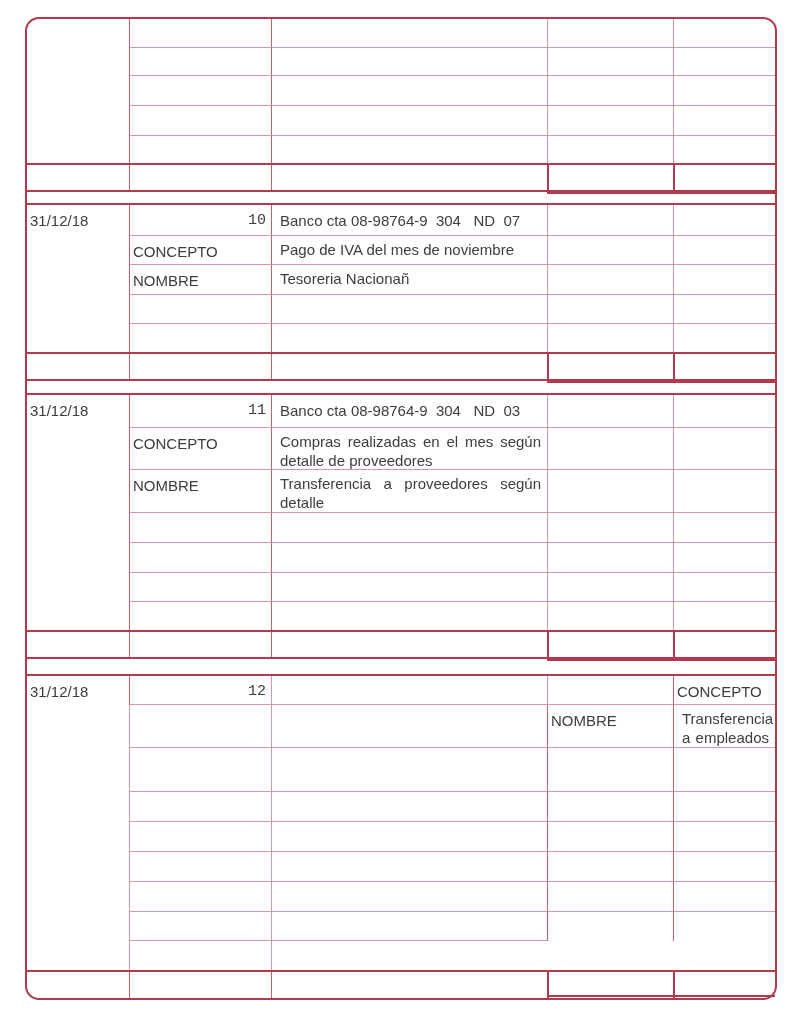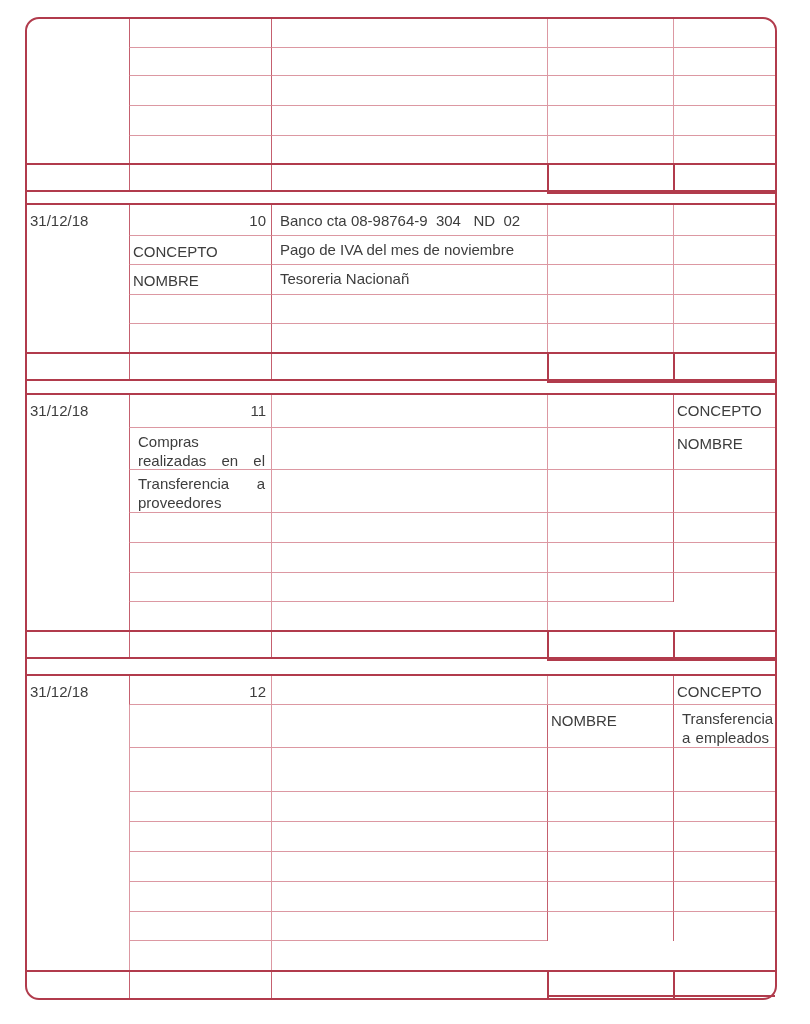--- a/index.html
+++ b/index.html
@@ -31,21 +31,21 @@
     font-size:15px;line-height:19px;color:var(--text);
     overflow:hidden;
   }
   .date-cell{
     grid-column:1;grid-row:1/-1;
     padding:6px 2px 0 3px;
   }
   .c2,.c3,.c4,.c5{border-left:1px solid var(--mid);border-bottom:1px solid var(--light);}
   .c4,.c5{border-left:1px solid var(--light);}
   .nb{border-bottom:none;}
-  .num{text-align:right;padding:6px 5px 0 2px;}
+  .num{text-align:right;padding:6px 5px 0 2px;font-family:Liberation Mono, monospace;}
   .lbl{padding:6px 2px 0 3px;}
   .hdr{white-space:pre;padding:6px 2px 0 8px;}
   .desc{
     padding:4px 6px 0 8px;
     text-align:justify;text-align-last:left;
   }
   .total-row{
     position:relative;
     display:grid;
     grid-template-columns:102px 142px 276px 126px 102px;
@@ -105,21 +105,21 @@
     <div class="tcell t3"></div>
     <div class="tcell t4"></div>
     <div class="tcell t5"></div>
   </div>
 
   <div class="sep sep-13"></div>
 
   <div class="section sec-a">
     <div class="cell date-cell">31/12/18</div>
     <div class="cell c2 num">10</div>
-    <div class="cell c3 hdr">Banco cta 08-98764-9  304   ND  02</div>
+    <div class="cell c3 hdr">Banco cta 08-98764-9  304   ND  07</div>
     <div class="cell c4"></div>
       <div class="cell c5"></div>
     <div class="cell c2 lbl">CONCEPTO</div>
     <div class="cell c3 desc">Pago de IVA del mes de noviembre</div>
     <div class="cell c4"></div>
       <div class="cell c5"></div>
     <div class="cell c2 lbl">NOMBRE</div>
     <div class="cell c3 desc">Tesoreria Nacionañ</div>
     <div class="cell c4"></div>
       <div class="cell c5"></div>
@@ -139,20 +139,21 @@
     <div class="tcell t3"></div>
     <div class="tcell t4"></div>
     <div class="tcell t5"></div>
   </div>
 
   <div class="sep sep-14"></div>
 
   <div class="section sec-b">
     <div class="cell date-cell">31/12/18</div>
     <div class="cell c2 num">11</div>
+    <div class="cell c3 hdr">Banco cta 08-98764-9  304   ND  03</div>
     <div class="cell c4"></div>
       <div class="cell c5"></div>
     <div class="cell c2 lbl">CONCEPTO</div>
     <div class="cell c3 desc">Compras realizadas en el mes según detalle de proveedores</div>
     <div class="cell c4"></div>
       <div class="cell c5"></div>
     <div class="cell c2 lbl">NOMBRE</div>
     <div class="cell c3 desc">Transferencia a proveedores según detalle</div>
     <div class="cell c4"></div>
       <div class="cell c5"></div>

